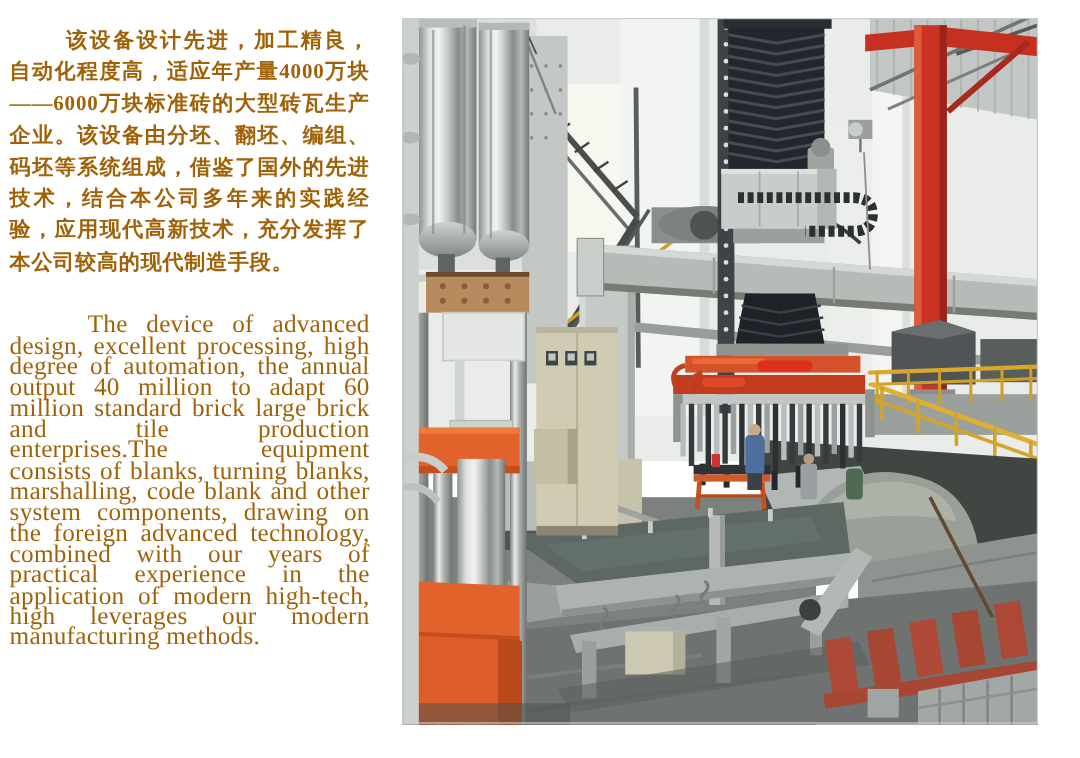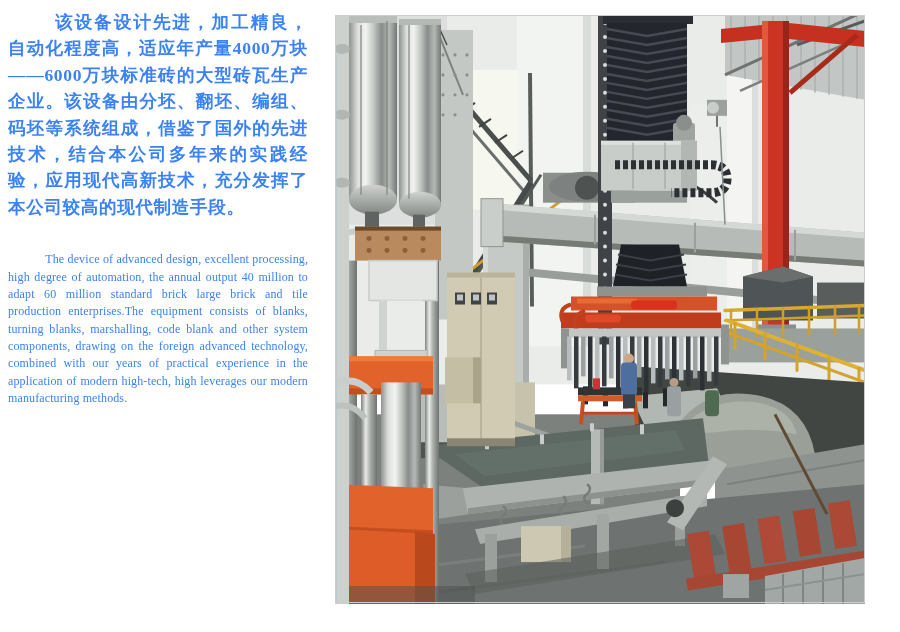--- a/index.html
+++ b/index.html
@@ -1,21 +1,21 @@
 <!DOCTYPE html>
 <html><head>
 <meta charset="utf-8">
 <style>
   html,body{margin:0;padding:0;background:#ffffff;}
   .page{position:relative;width:900px;height:632px;background:#ffffff;overflow:hidden;
         font-family:"Liberation Serif",serif;}
-  .text-col{position:absolute;left:8px;top:9px;width:300px;color:#3b82f6;}
+  .text-col{position:absolute;left:8px;top:20px;width:300px;color:#a16207;}
   .zh{margin:0;font-size:17.5px;line-height:26.4px;text-align:justify;
       text-indent:2.7em;letter-spacing:.04em;font-weight:600;}
-  .en{margin:31px 0 0 0;font-size:12px;line-height:17.35px;text-align:justify;
+  .en{margin:31px 0 0 0;font-size:21px;line-height:17.35px;text-align:justify;
       text-indent:3.1em;letter-spacing:.01em;}
   .photo{position:absolute;left:335px;top:15px;width:530px;height:589px;margin:0;}
   .photo svg{display:block;width:100%;height:100%;}
 </style>
 </head>
 <body>
 
 <div class="page">
 
   <div class="text-col">

